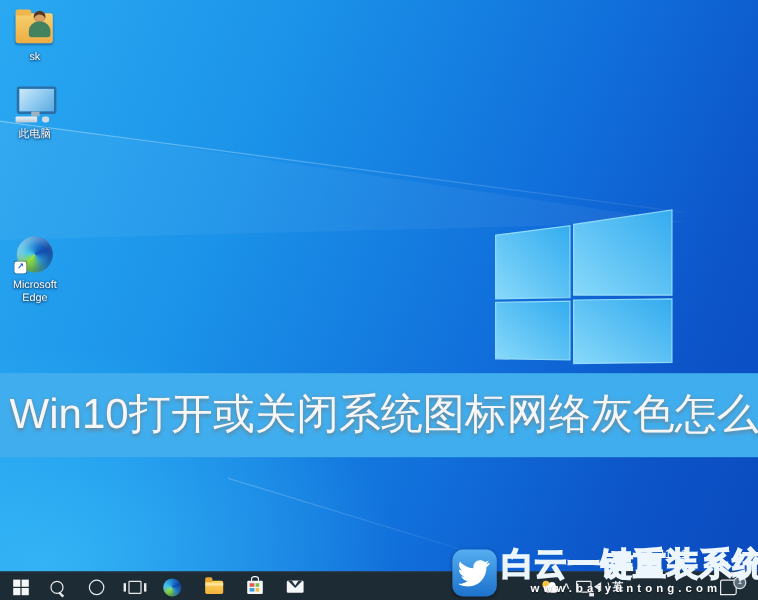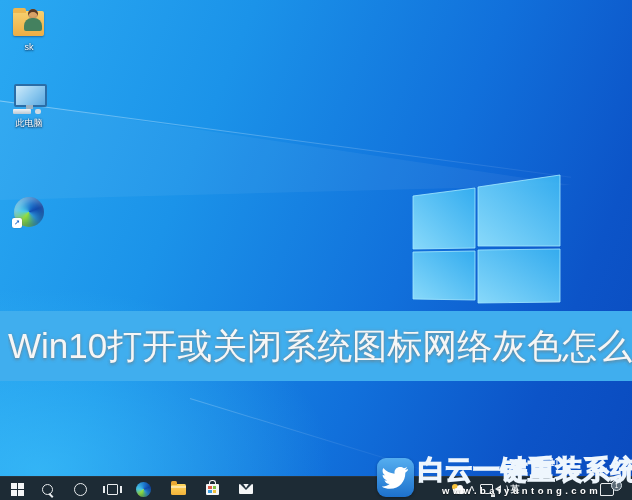--- a/index.html
+++ b/index.html
@@ -193,36 +193,37 @@
 
   <div class="dicon" style="top:6px;">
     <div class="art">
       <div class="fold-back"></div>
       <div class="person-head"></div>
       <div class="person-body"></div>
     </div>
     <div class="lbl">sk</div>
   </div>
 
-  <div class="dicon" style="top:82px;">
+  <div class="dicon" style="top:70px;">
     <div class="art">
       <div class="pc-screen"></div>
       <div class="pc-stand"></div>
       <div class="pc-kbd"></div>
       <div class="pc-mouse"></div>
     </div>
     <div class="lbl">此电脑</div>
   </div>
 
 
   <div class="dicon" style="top:196px;">
     <div class="art">
       <div class="edge-ball"></div>
       <div class="shortcut-ovl">↗</div>
     </div>
+    <div class="lbl">Microsoft Edge</div>
   </div>
 
   <div class="banner">
     <div class="txt">Win10打开或关闭系统图标网络灰色怎么办</div>
   </div>
 
   <div class="wm-logo">
     <svg width="27" height="24" viewBox="0 0 24 20">
       <path fill="#ffffff" d="M23 2.9c-.8.4-1.7.6-2.6.8.9-.6 1.6-1.5 2-2.5-.9.5-1.9.9-2.9 1.1C18.6 1.4 17.4 1 16 1c-2.7 0-4.9 2.2-4.9 4.9 0 .4 0 .8.1 1.1C7.2 6.8 3.6 4.9 1.2 2c-.4.7-.7 1.5-.7 2.4 0 1.7.9 3.2 2.2 4.1-.8 0-1.6-.2-2.2-.6v.1c0 2.4 1.7 4.4 3.9 4.8-.4.1-.8.2-1.3.2-.3 0-.6 0-.9-.1.6 2 2.4 3.4 4.6 3.4-1.7 1.3-3.8 2.1-6.1 2.1-.4 0-.8 0-1.2-.1 2.2 1.4 4.8 2.2 7.5 2.2 8.9 0 13.7-7.3 13.7-13.7v-.6c.9-.7 1.7-1.5 2.3-2.3z"></path>
     </svg>

